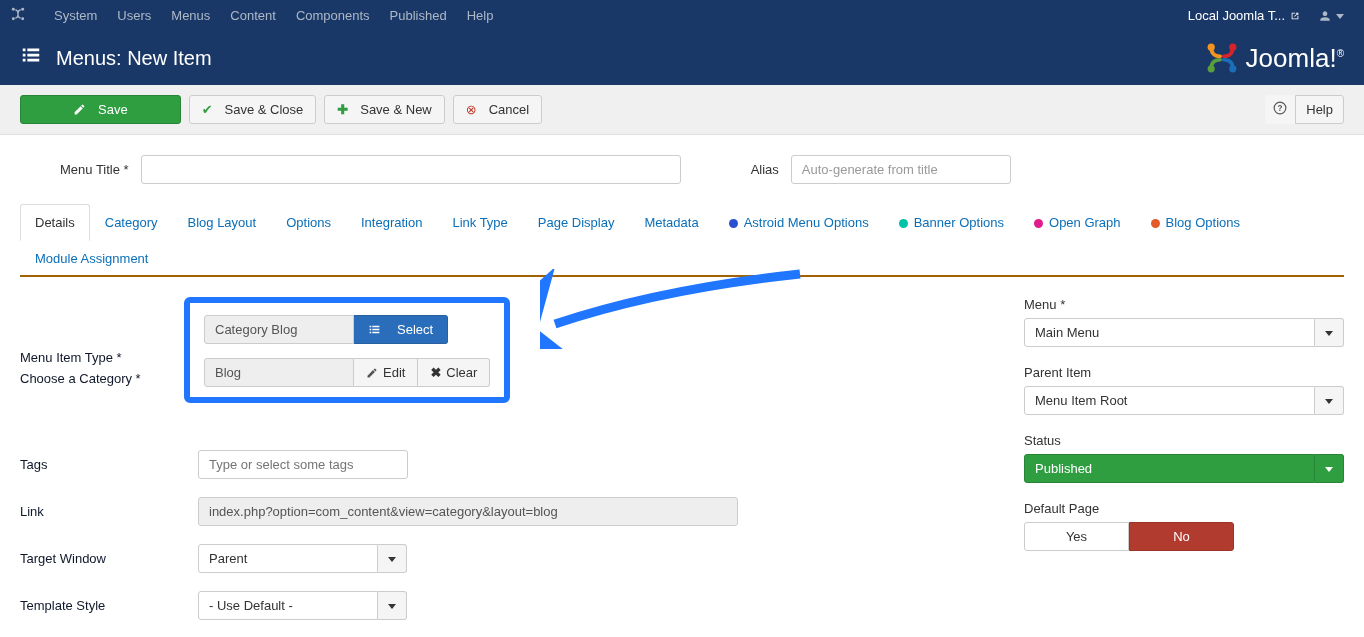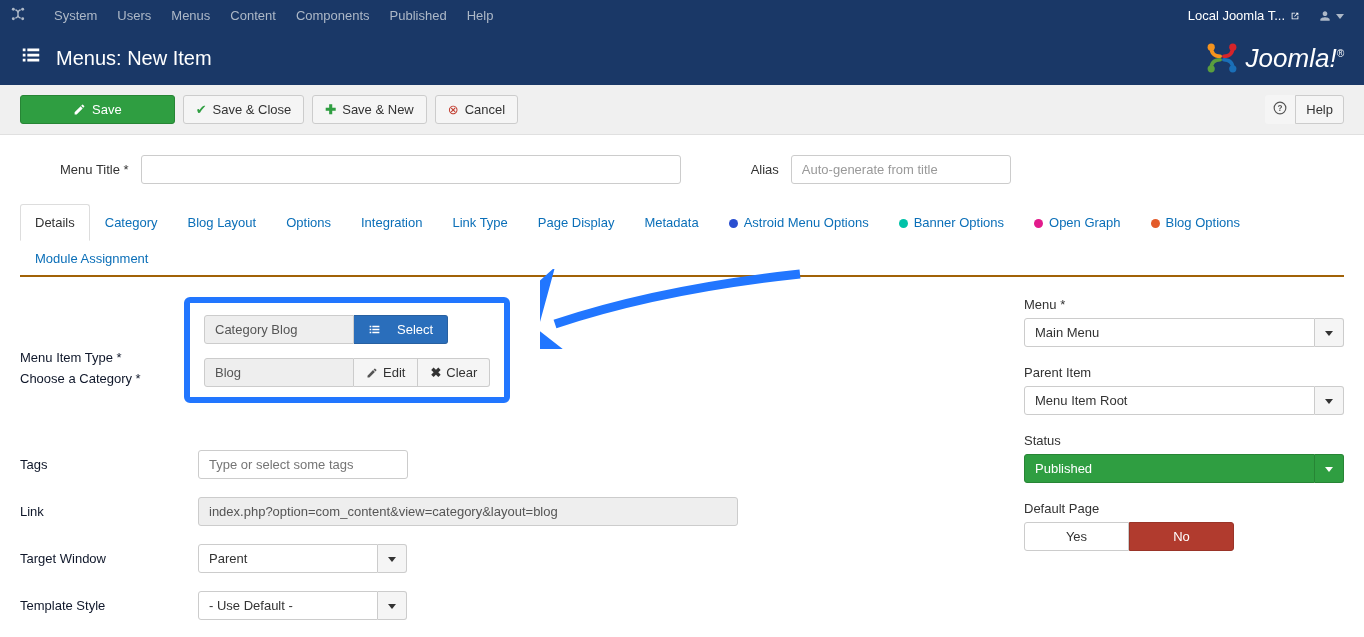--- a/index.html
+++ b/index.html
@@ -10,26 +10,26 @@
 .topnav .joomla-icon { color: #adb8c7; margin-right: 18px; font-size: 16px; }
 .topnav .nav-item { color: #adb8c7; padding: 0 10px; cursor: pointer; font-size: 13px; }
 .topnav .spacer { flex: 1; }
 .topnav .site-link { color: #fff; padding: 0 8px; cursor: pointer; display: flex; align-items: center; gap: 5px; }
 .topnav .user-drop { color: #adb8c7; padding: 0 10px; cursor: pointer; display: flex; align-items: center; gap: 4px; }
 
 
 .header { background: #1a3867; height: 54px; display: flex; align-items: center; padding: 0 20px; color: #fff; }
 .header .page-icon { font-size: 22px; margin-right: 14px; }
 .header h1 { font-size: 20px; font-weight: 400; }
-.header .logo-joomla { margin-left: auto; display: flex; align-items: center; gap: 6px; font-size: 26px; font-style: italic; font-weight: 300; }
+.header .logo-joomla { margin-left: auto; display: flex; align-items: center; gap: 6px; font-size: 26px; font-weight: 300; }
 .header .logo-joomla .reg { font-size: 10px; vertical-align: super; }
 
 
 .toolbar { background: #f0f0f0; border-bottom: 1px solid #e0e0e0; padding: 10px 20px; display: flex; gap: 8px; align-items: center; }
-.btn { display: inline-flex; align-items: center; gap: 6px; padding: 6px 12px; border: 1px solid #ccc; background: #f5f5f5; border-radius: 3px; font-size: 13px; cursor: pointer; color: #333; white-space: nowrap; }
+.btn { display: inline-flex; align-items: center; gap: 12px; padding: 6px 12px; border: 1px solid #ccc; background: #f5f5f5; border-radius: 3px; font-size: 13px; cursor: pointer; color: #333; white-space: nowrap; }
 .btn-green { background: #2f9e41; color: #fff; border: 1px solid #278535; padding: 6px 52px; }
 .btn .icon-check { color: #2f9e41; }
 .btn .icon-plus { color: #2f9e41; font-weight: bold; }
 .btn .icon-cancel { color: #c0392b; }
 .btn-split-left { border-radius: 3px 0 0 3px; border-right: none; padding: 6px 8px; background: #f5f5f5; }
 .btn-split-right { border-radius: 0 3px 3px 0; padding: 6px 10px; }
 
 
 .content { padding: 20px 20px 40px; max-width: 1364px; }
 .form-row { display: flex; align-items: center; gap: 30px; margin-bottom: 20px; }

